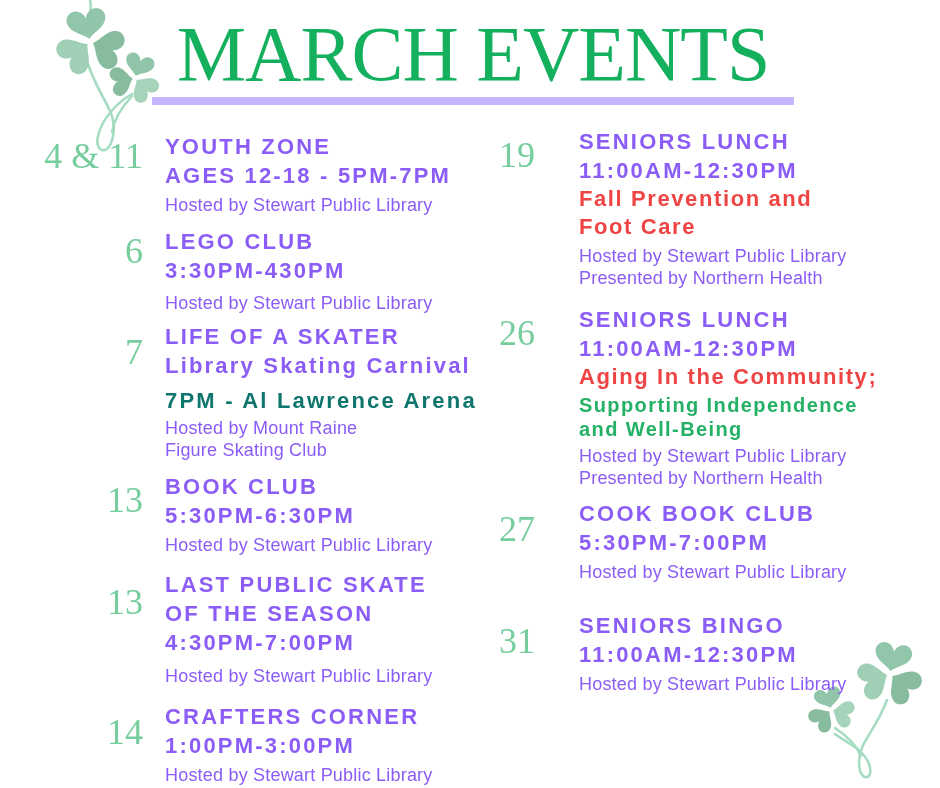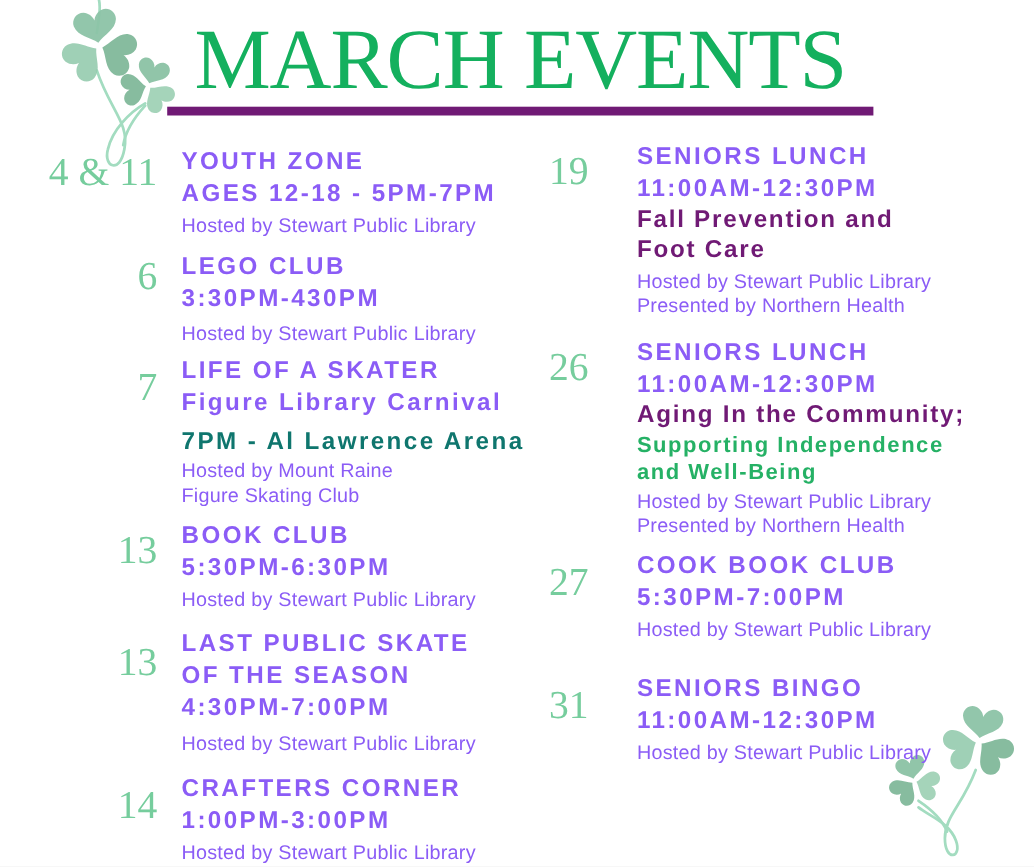--- a/index.html
+++ b/index.html
@@ -13,21 +13,21 @@
   
   .title{
     position:absolute;
     left:152px;top:14px;width:642px;
     text-align:center;
     font-family:"Liberation Serif", serif;
     font-size:78px;
     line-height:1.02;
     letter-spacing:-1px;
     color:#14b05e;
-    border-bottom:8px solid #701a75;
+    border-bottom:8px solid #c4b5fd;
     padding-bottom:3px;
     white-space:nowrap;
   }
   
   .event{
     position:absolute;
     display:flex;
     align-items:flex-start;
   }
   .event.left{left:60px;width:438px;}
@@ -62,21 +62,21 @@
     line-height:1.32;
     color:#0f766e;
     margin-top:6px;
     white-space:pre-line;
   }
   .sub{
     font-weight:bold;
     font-size:22px;
     letter-spacing:1.6px;
     line-height:1.28;
-    color:#701a75;
+    color:#ef4444;
     white-space:pre-line;
   }
   .sub2{
     font-weight:bold;
     font-size:20px;
     letter-spacing:1.4px;
     line-height:1.18;
     color:#25b165;
     margin-top:3px;
     white-space:pre-line;
@@ -161,21 +161,21 @@
       <div class="heading">LEGO CLUB
 3:30PM-430PM</div>
       <div class="host" style="margin-top:8px">Hosted by Stewart Public Library</div>
     </div>
   </div>
 
   <div class="event left" style="top:322px">
     <div class="date" style="padding-top:12px">7</div>
     <div class="content">
       <div class="heading">LIFE OF A SKATER
-Figure Library Carnival</div>
+Library Skating Carnival</div>
       <div class="extra">7PM - Al Lawrence Arena</div>
       <div class="host" style="margin-top:3px">Hosted by Mount Raine
 Figure Skating Club</div>
     </div>
   </div>
 
   <div class="event left" style="top:472px">
     <div class="date" style="padding-top:10px">13</div>
     <div class="content">
       <div class="heading">BOOK CLUB

